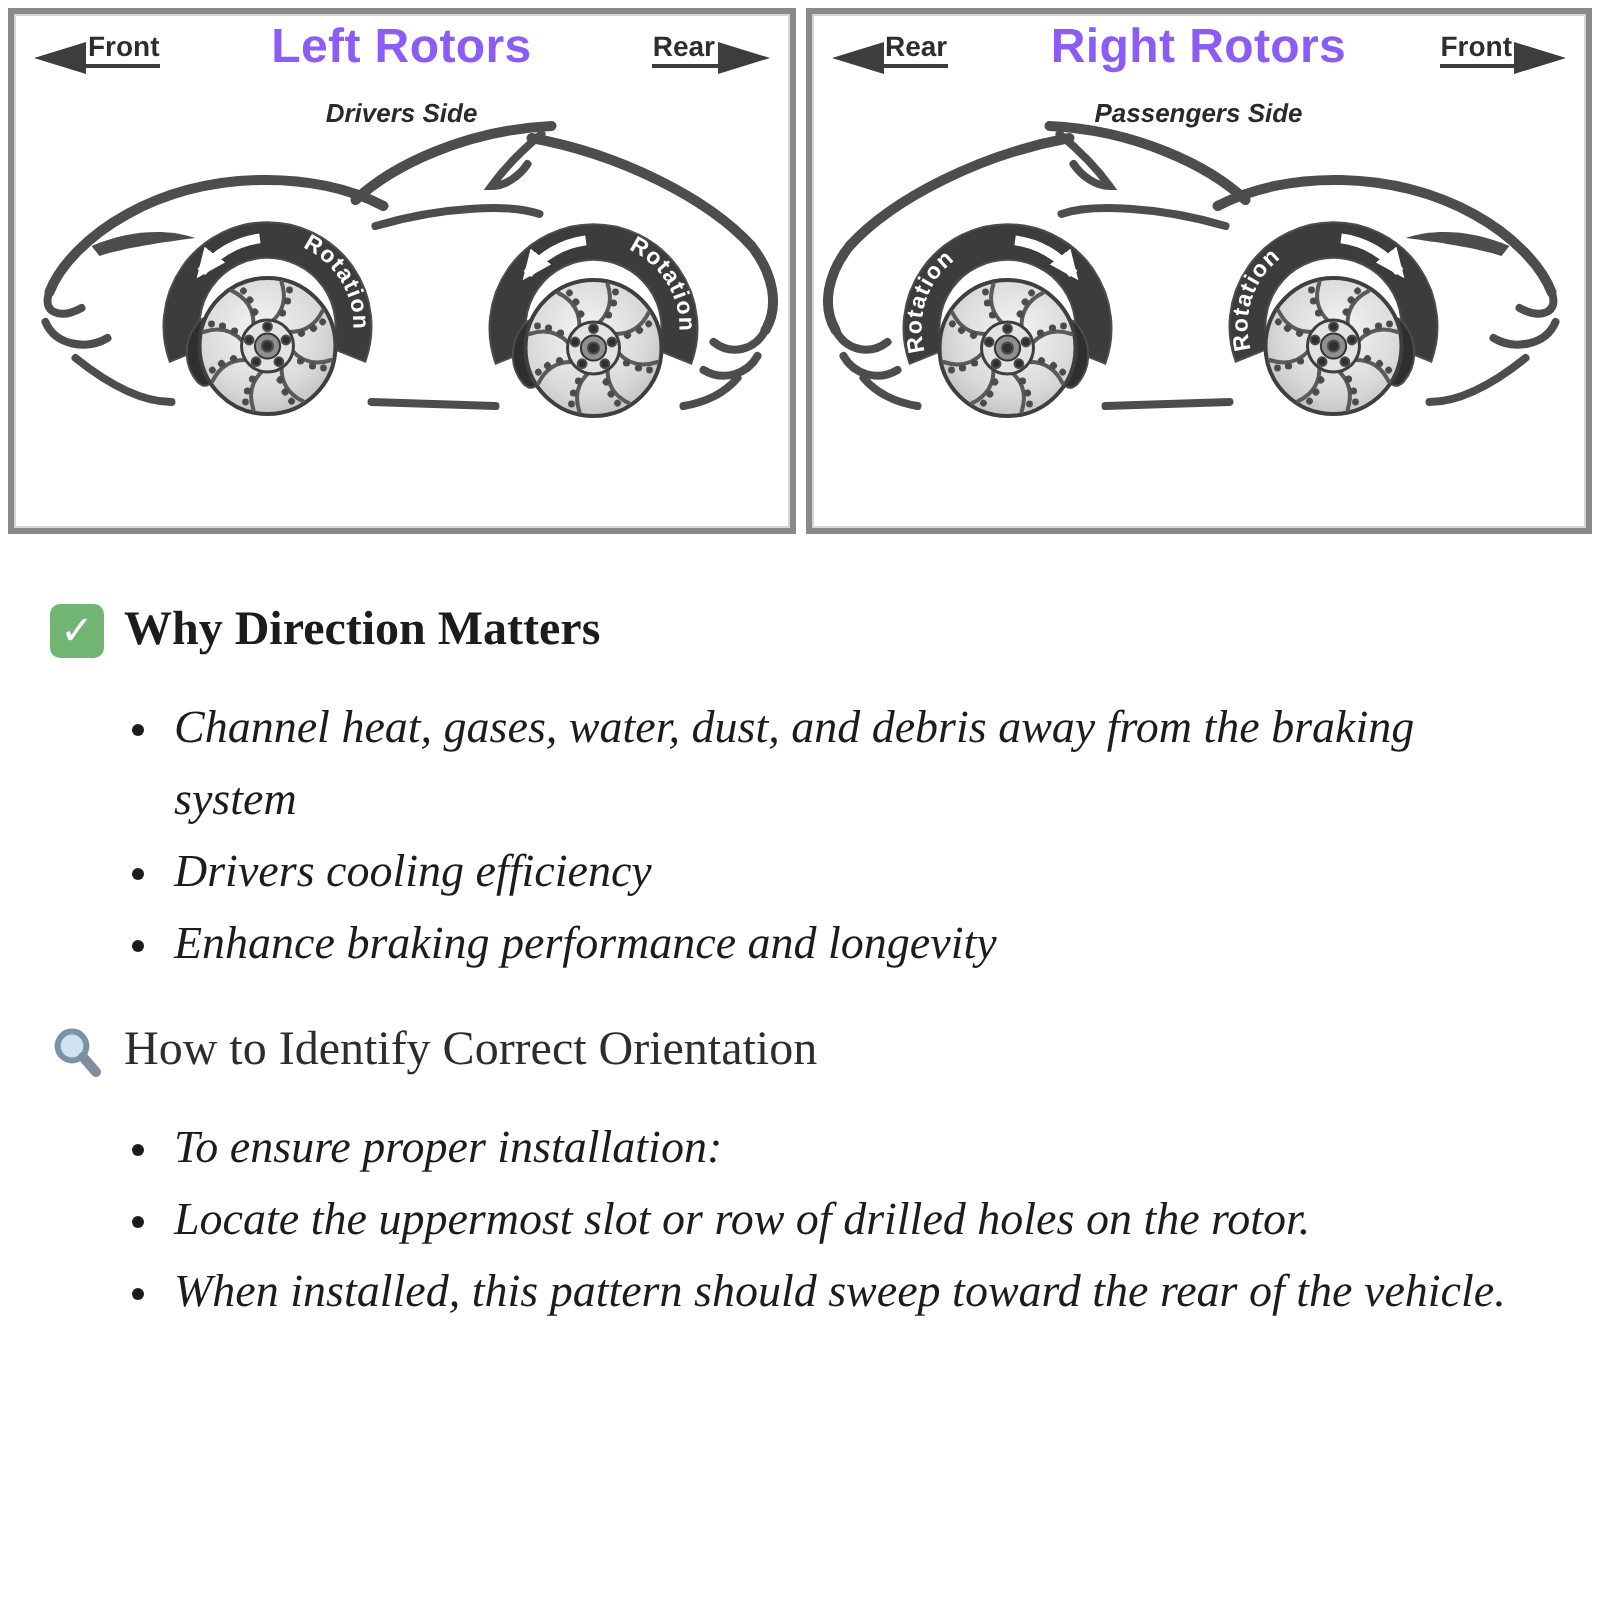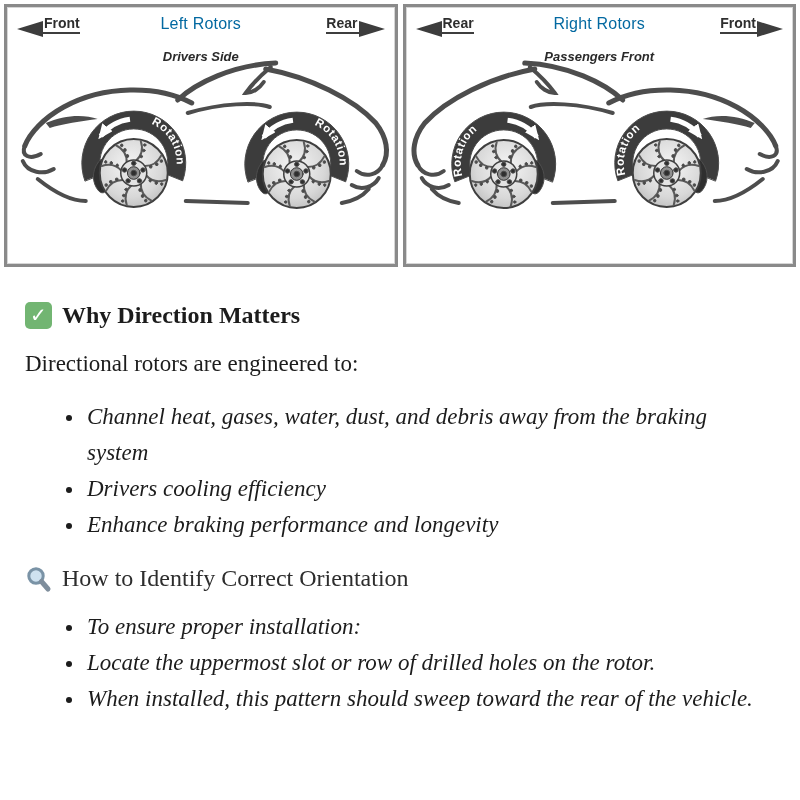--- a/index.html
+++ b/index.html
@@ -3,21 +3,21 @@
 <meta charset="utf-8">
 <style>
   html,body{margin:0;padding:0;background:#ffffff;}
   body{width:800px;height:800px;font-family:"Liberation Serif",serif;color:#1c1c1c;overflow:hidden;}
 
   
   .diagram{display:flex;gap:5px;padding:4px 4px 0 4px;}
   .panel{flex:1;border:3px solid #8a8a8a;box-shadow:inset 0 0 0 1px #d6d6d6;background:#fff;height:263px;position:relative;box-sizing:border-box;}
   .panel-header{position:relative;height:46px;}
   .panel-titles{text-align:center;padding-top:5px;}
-  .panel-title{font-family:"Liberation Sans",sans-serif;font-weight:normal;font-size:16px;line-height:23px;color:#0369a1;letter-spacing:.2px;}
+  .panel-title{font-family:"Liberation Sans",sans-serif;font-weight:bold;font-size:24px;line-height:23px;color:#8b5cf6;letter-spacing:.2px;}
   .panel-subtitle{font-family:"Liberation Sans",sans-serif;font-weight:bold;font-style:italic;font-size:13px;color:#2a2a2a;margin-top:14px;}
   .dir{position:absolute;top:9px;display:flex;align-items:flex-start;font-family:"Liberation Sans",sans-serif;font-weight:bold;font-size:14px;color:#2e2e2e;}
   .dir-l{left:10px;}
   .dir-r{right:10px;}
   .dir-label{border-bottom:2px solid #3d3d3d;padding-bottom:1px;line-height:15px;}
   .dir-l .dir-label{padding-left:8px;}
   .dir-r .dir-label{padding-right:8px;}
   .tri{width:0;height:0;border-top:8px solid transparent;border-bottom:8px solid transparent;}
   .tri-left{border-right:26px solid #3d3d3d;transform:translateY(5px);margin-right:-7px;}
   .tri-right{border-left:26px solid #3d3d3d;transform:translateY(5px);margin-left:-7px;}
@@ -142,21 +142,21 @@
   </div>
 
   <div class="panel">
     <div class="panel-header">
       <div class="dir dir-l">
         <span class="tri tri-left"></span>
         <span class="dir-label">Rear</span>
       </div>
       <div class="panel-titles">
         <div class="panel-title">Right Rotors</div>
-        <div class="panel-subtitle">Passengers Front</div>
+        <div class="panel-subtitle">Passengers Side</div>
       </div>
       <div class="dir dir-r">
         <span class="dir-label">Front</span>
         <span class="tri tri-right"></span>
       </div>
     </div>
 
     <svg class="car-svg" viewBox="0 0 386 161">
       <g transform="translate(386,0) scale(-1,1)">
         <use href="#car-art"></use>
@@ -168,21 +168,20 @@
 </div>
 
 <div class="article">
 
 
   <div class="sec-heading bold">
     <span class="check-icon">✓</span>
     <span>Why Direction Matters</span>
   </div>
 
-  <p class="lead">Directional rotors are engineered to:</p>
 
   <ul>
     <li>Channel heat, gases, water, dust, and debris away from the braking system</li>
     <li>Drivers cooling efficiency</li>
     <li>Enhance braking performance and longevity</li>
   </ul>
 
   <div class="sec-heading plain">
     <svg class="mag-icon" width="28" height="28" viewBox="0 0 28 28">
       <circle cx="11" cy="10" r="7.2" fill="#cfe2f0" stroke="#7a93a6" stroke-width="3"></circle>

